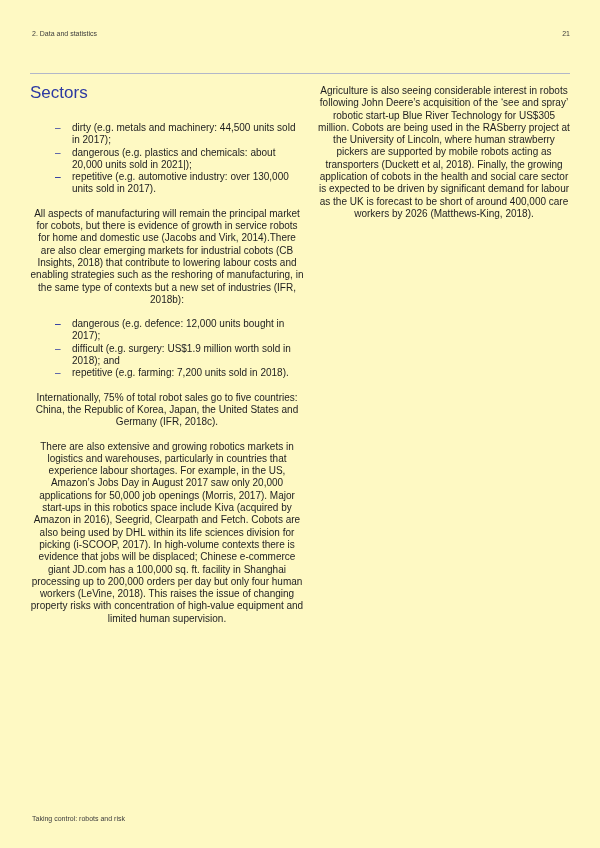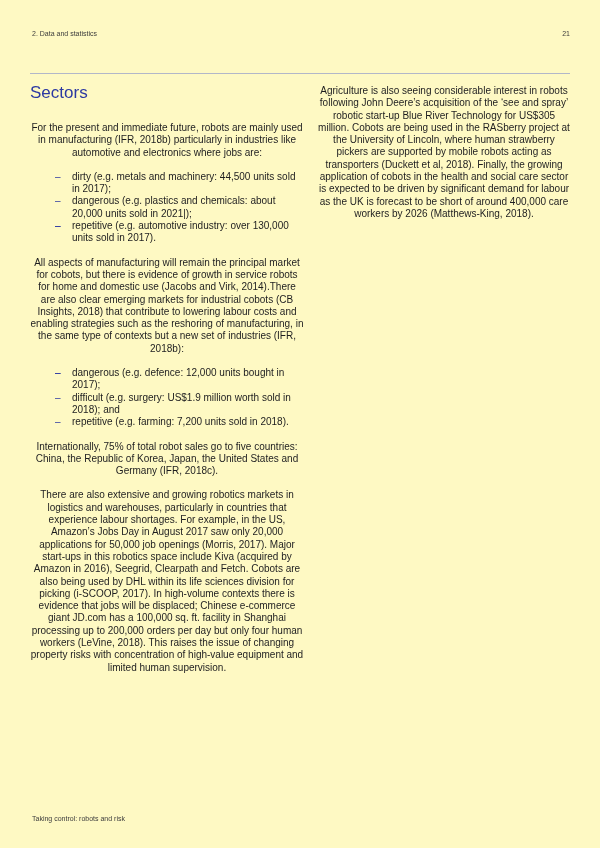--- a/index.html
+++ b/index.html
@@ -64,21 +64,20 @@
   <div class="header-left">2. Data and statistics</div>
   <div class="header-right">21</div>
 
   <div class="rule"></div>
 
   <div class="content">
 
     <div class="col-left">
       <h1 class="doc-title">Sectors</h1>
 
-      <p class="para">For the present and immediate future, robots are mainly used in manufacturing (IFR, 2018b) particularly in industries like automotive and electronics where jobs are:</p>
 
       <div class="blist">
         <div class="blist-item">
           <span class="dash">–</span>
           <span>dirty (e.g. metals and machinery: 44,500 units sold in 2017);</span>
         </div>
         <div class="blist-item">
           <span class="dash">–</span>
           <span>dangerous (e.g. plastics and chemicals: about 20,000 units sold in 2021|);</span>
         </div>

